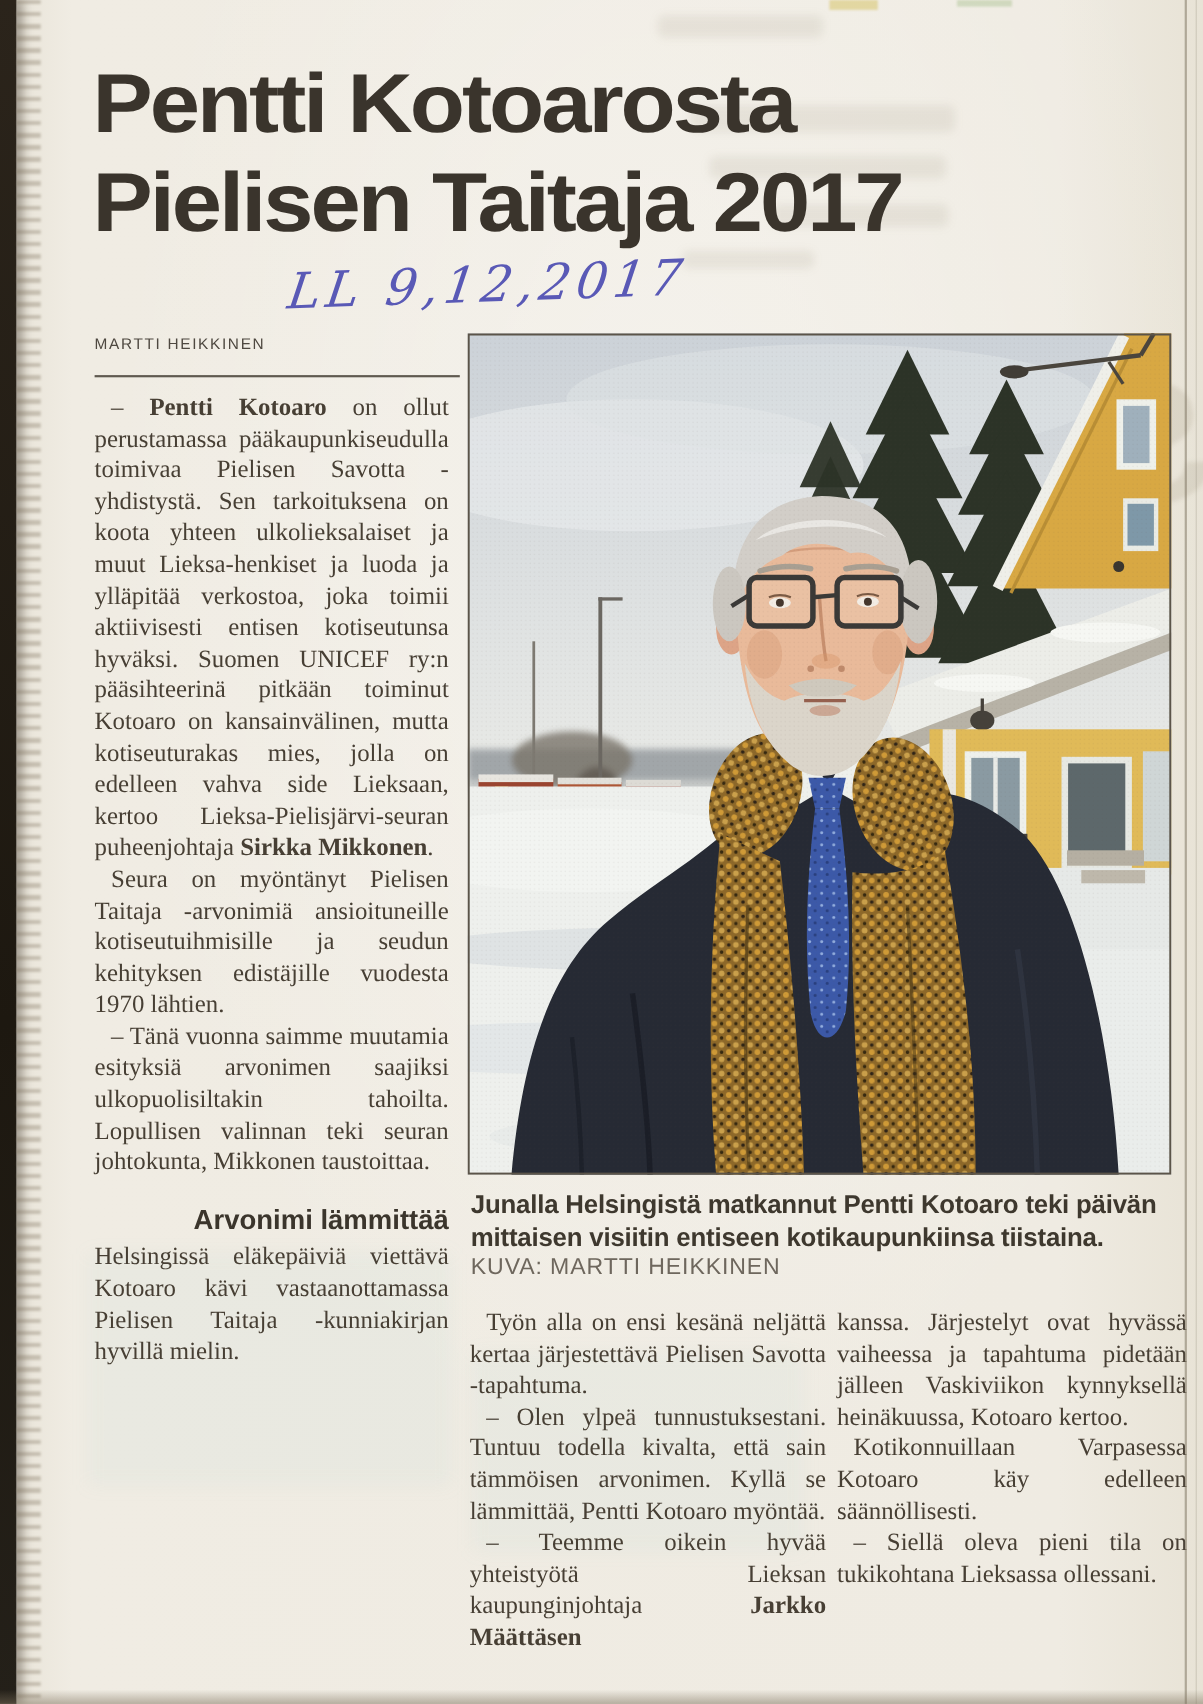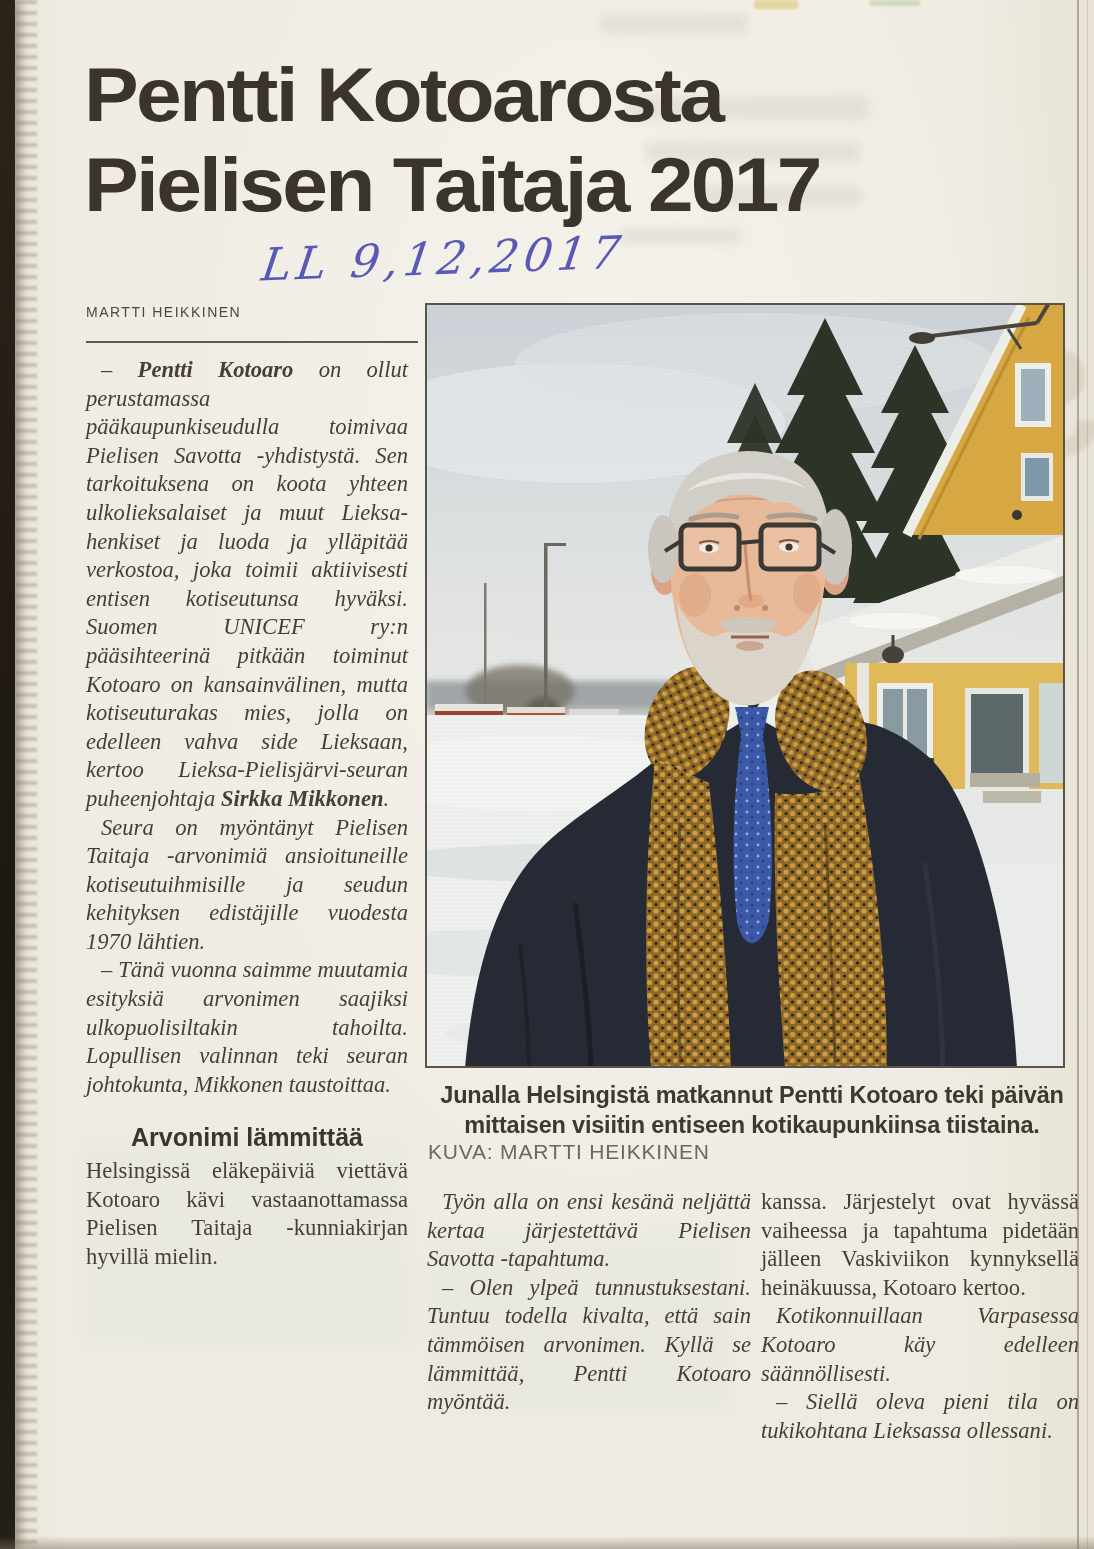--- a/index.html
+++ b/index.html
@@ -32,24 +32,24 @@
             transform:scaleX(1.08);transform-origin:0 0;white-space:nowrap;}
   .handwriting{font-family:"DejaVu Serif",serif;font-style:italic;font-size:45px;letter-spacing:5px;
                color:#4d4db2;transform:rotate(-2deg) skewX(-10deg);opacity:.92;white-space:nowrap;}
 
   .byline{font-size:14px;color:#4e4840;letter-spacing:1.5px;}
   .byline-rule{height:2px;background:#5f594f;}
 
   
   .serif-col{font-family:"Liberation Serif",serif;font-size:22.6px;line-height:28.6px;color:#473f34;text-align:justify;}
   .serif-col p{margin:0;}
-  .ind{text-indent:15px;font-style:italic;}
+  .ind{text-indent:15px;}
   .b{font-weight:700;}
   .subhead{font-family:"Liberation Sans",sans-serif;font-weight:700;font-size:25px;color:#3b352c;
-           margin-top:24px;margin-bottom:5px;text-align:center;}
+           margin-top:24px;margin-bottom:5px;text-align:right;}
 
   .caption{font-weight:700;font-size:23.5px;line-height:30px;color:#3e382e;letter-spacing:-.2px;}
   .credit{font-size:21px;color:#6e675d;letter-spacing:.8px;}
 </style>
 </head>
 <body>
 
 <div id="scan">
 
   <div class="abs ghost" style="left:598px;top:14px;width:150px;height:20px;"></div>
@@ -271,26 +271,27 @@
             <path d="M 354 239 Q 364 235 374 239" stroke="#7a5a44" stroke-width="2" fill="none"></path>
           </g>
         </g>
       </g>
 
       <rect x="0" y="0" width="640" height="765" fill="url(#ht)"></rect>
       <rect x="1" y="1" width="638" height="763" fill="none" stroke="#5b5449" stroke-width="2"></rect>
     </svg>
   </div>
 
-  <div class="abs caption" style="left:428px;top:1080px;width:648px;text-align:center;">Junalla Helsingistä matkannut Pentti Kotoaro teki päivän mittaisen visiitin entiseen kotikaupunkiinsa tiistaina.</div>
+  <div class="abs caption" style="left:428px;top:1080px;width:648px;">Junalla Helsingistä matkannut Pentti Kotoaro teki päivän mittaisen visiitin entiseen kotikaupunkiinsa tiistaina.</div>
   <div class="abs credit" style="left:428px;top:1140px;">KUVA: MARTTI HEIKKINEN</div>
 
   <div class="abs serif-col" style="left:427px;top:1188px;width:324px;">
     <p class="ind">Työn alla on ensi kesänä neljättä kertaa järjestettävä Pielisen Savotta -tapahtuma.</p>
     <p class="ind">– Olen ylpeä tunnustuksestani. Tuntuu todella kivalta, että sain tämmöisen arvonimen. Kyllä se lämmittää, Pentti Kotoaro myöntää.</p>
+    <p class="ind"><span>– Teemme oikein hyvää yhteistyötä Lieksan kaupunginjohtaja </span><span class="b">Jarkko Määttäsen</span></p>
   </div>
 
   <div class="abs serif-col" style="left:761px;top:1188px;width:318px;">
     <p>kanssa. Järjestelyt ovat hyvässä vaiheessa ja tapahtuma pidetään jälleen Vaskiviikon kynnyksellä heinäkuussa, Kotoaro kertoo.</p>
     <p class="ind">Kotikonnuillaan Varpasessa Kotoaro käy edelleen säännöllisesti.</p>
     <p class="ind">– Siellä oleva pieni tila on tukikohtana Lieksassa ollessani.</p>
   </div>
 
   <div class="abs edge-dark"></div>
   <div class="abs torn"></div>

